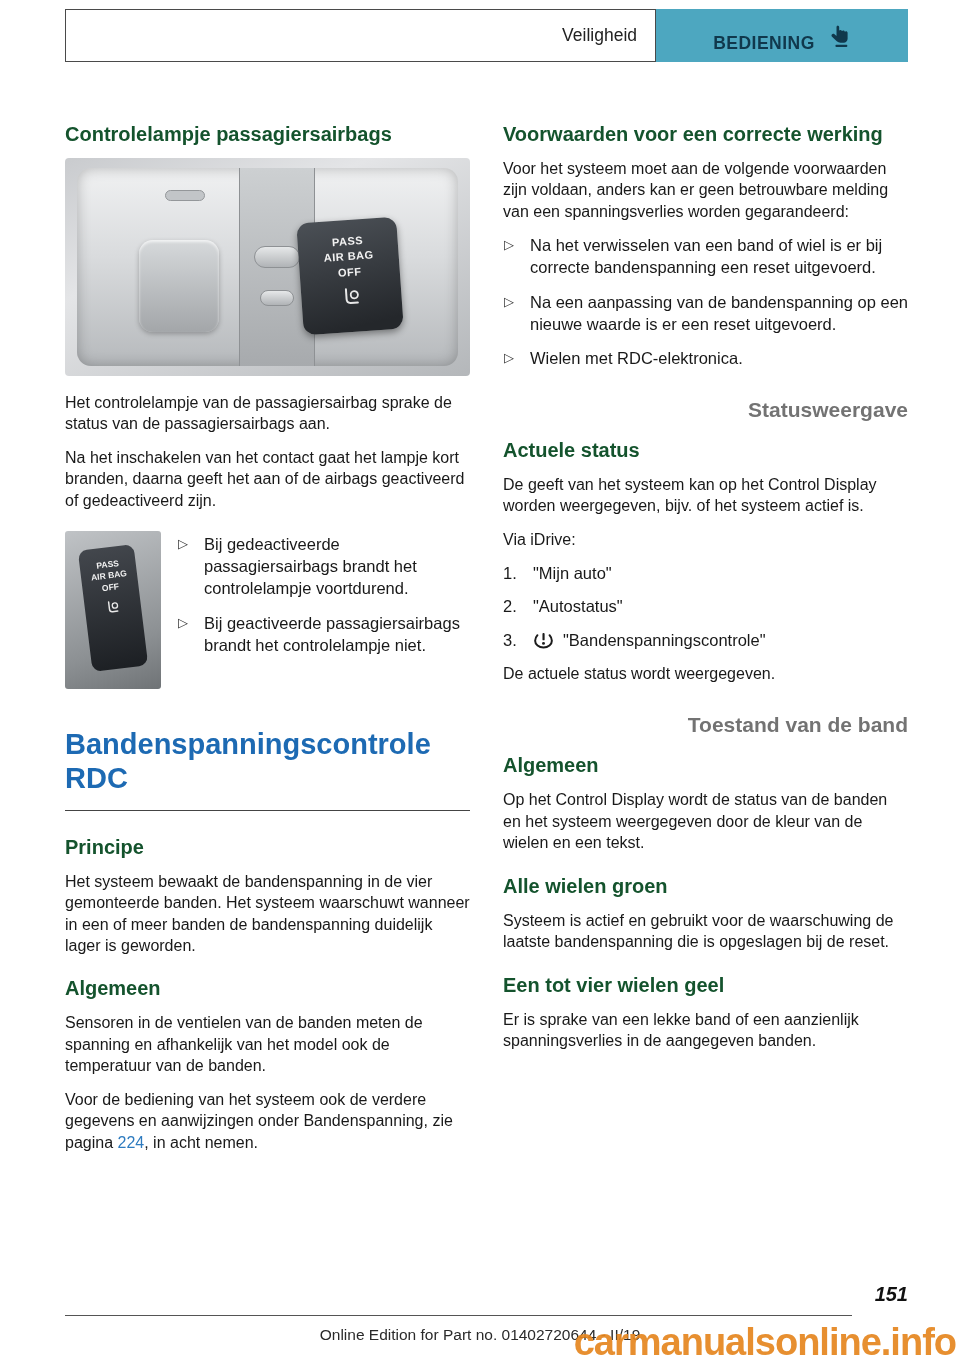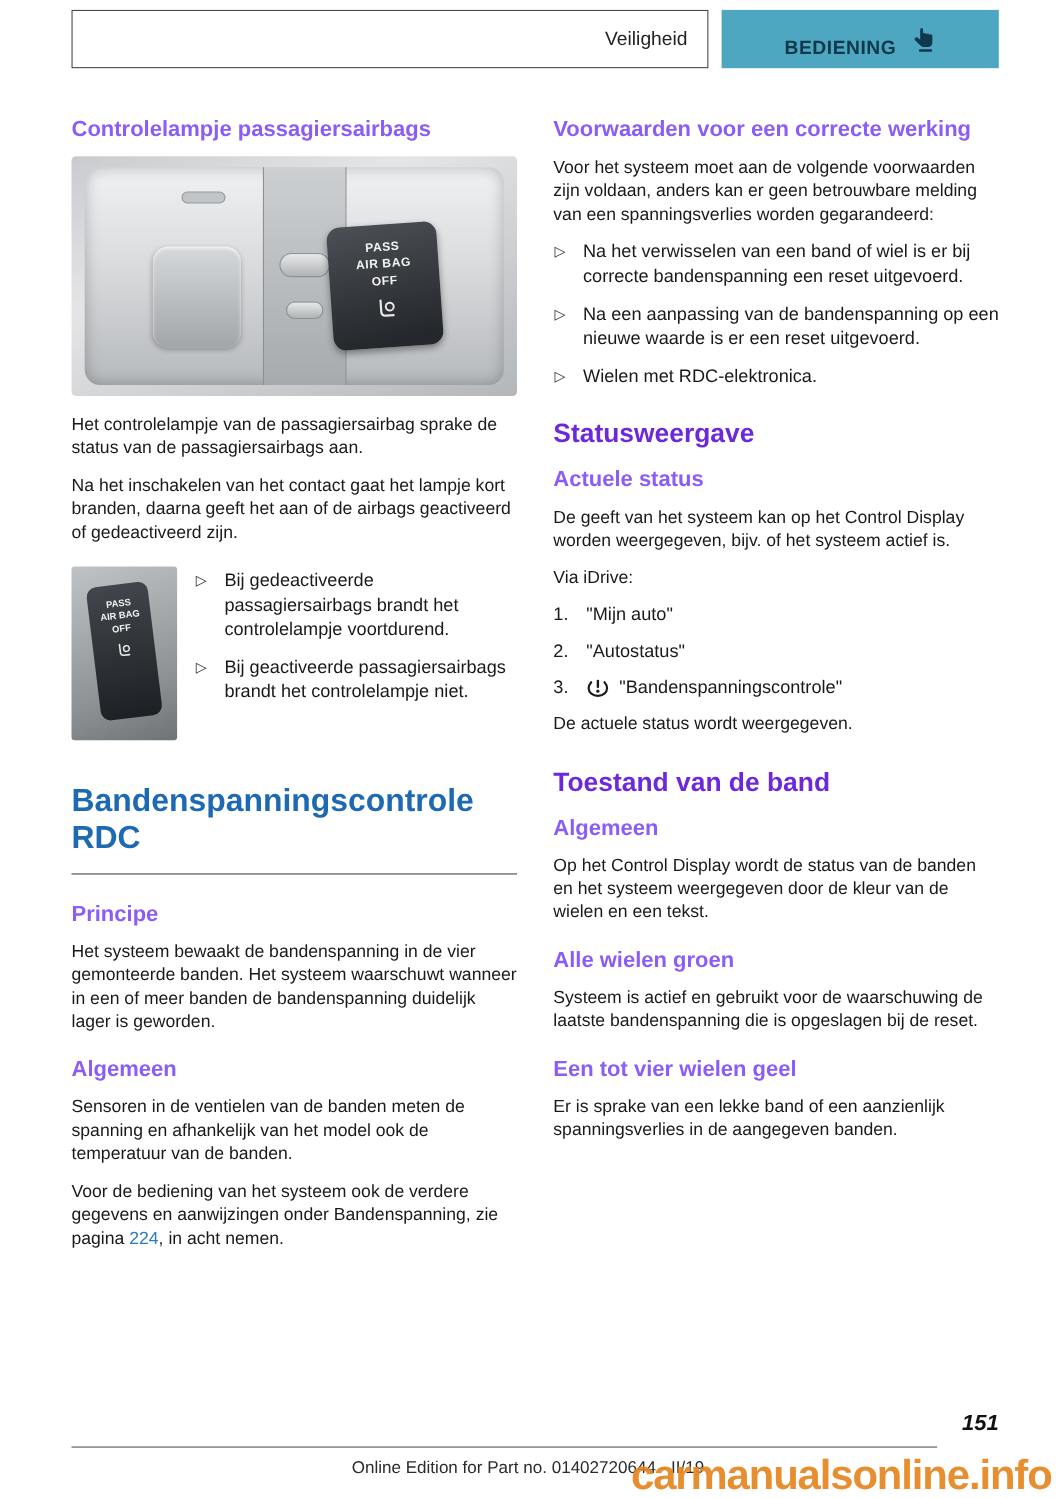--- a/index.html
+++ b/index.html
@@ -11,21 +11,20 @@
     color: #191919;
     position: relative;
     overflow: hidden;
   }
   .page { width: 960px; height: 1362px; position: relative; }
 
   
   .page-header {
     position: absolute; top: 9px; left: 65px; right: 52px; height: 53px;
     display: flex;
-    gap: 12px;
   }
   .header-box {
     flex: 1;
     border: 1.5px solid #4a4a4a;
     display: flex; align-items: center; justify-content: flex-end;
     padding-right: 18px;
     font-size: 17.5px; color: #222;
   }
   .chapter-tab {
     width: 252px; background: #4da7c0;
@@ -35,22 +34,22 @@
   .hand-icon svg { display: block; }
 
   
   .columns {
     position: absolute; top: 106px; left: 65px; right: 52px;
     display: flex; gap: 33px;
   }
   .col { flex: 1; min-width: 0; }
 
   p { margin: 0 0 12px; font-size: 16px; line-height: 1.34; }
-  .h-sub  { color: #8b5cf6; font-size: 20px;  font-weight: bold; margin: 0 0 12px; line-height: 1.2; }
-  .h-mid  { color: #6d28d9; font-size: 24px; font-weight: bold; margin: 28px 0 14px; line-height: 1.2; }
+  .h-sub  { color: #14532d; font-size: 20px;  font-weight: bold; margin: 16px 0 12px; line-height: 1.2; }
+  .h-mid  { color: #737373; font-size: 21px; font-weight: bold; margin: 28px 0 14px; line-height: 1.2; text-align: right; }
   .h-big  { color: #1d6ab3; font-size: 29px; font-weight: bold; margin: 38px 0 0; line-height: 1.18; }
   .big-rule { height: 1px; background: #444; margin: 14px 0 24px; }
   .mt { margin-top: 20px; }
 
   .page-link { color: #2e7bbf; text-decoration: none; cursor: pointer; }
 
   
   .triangle-list { list-style: none; margin: 0 0 12px; padding: 0; }
   .triangle-list li {
     position: relative; padding-left: 27px; margin-bottom: 12px;

